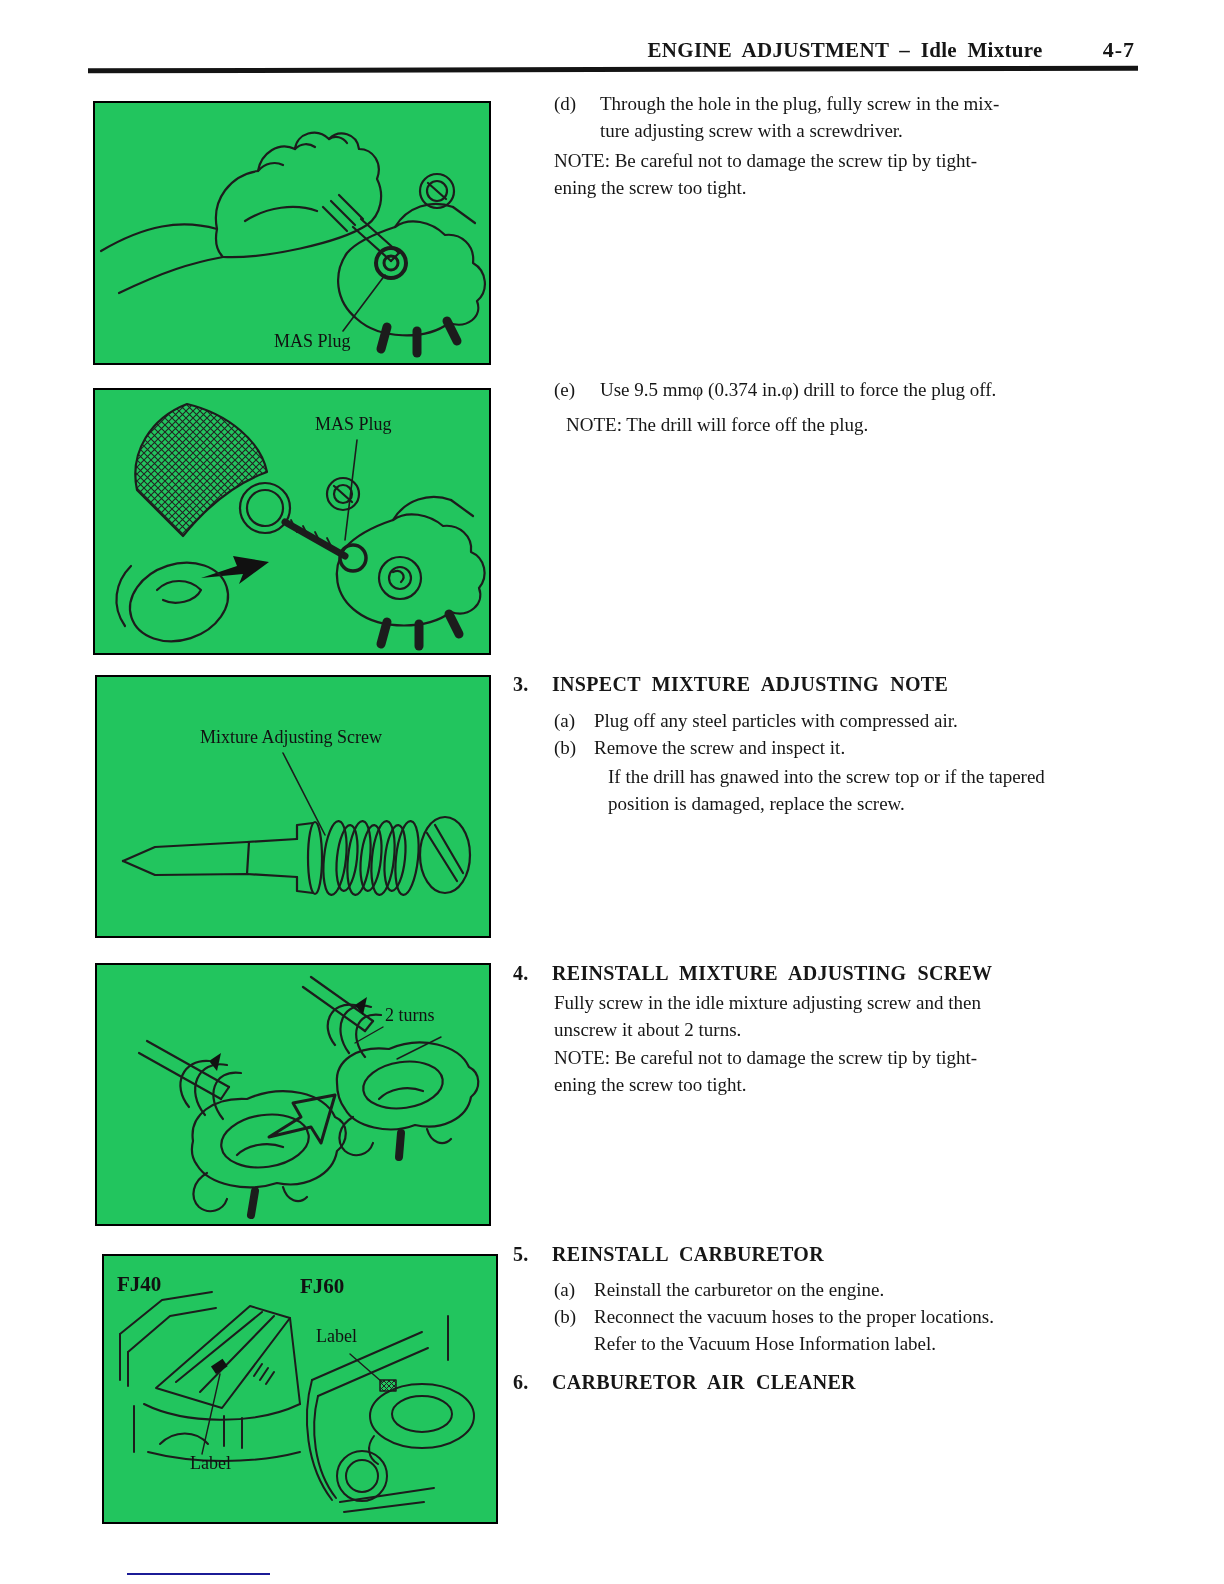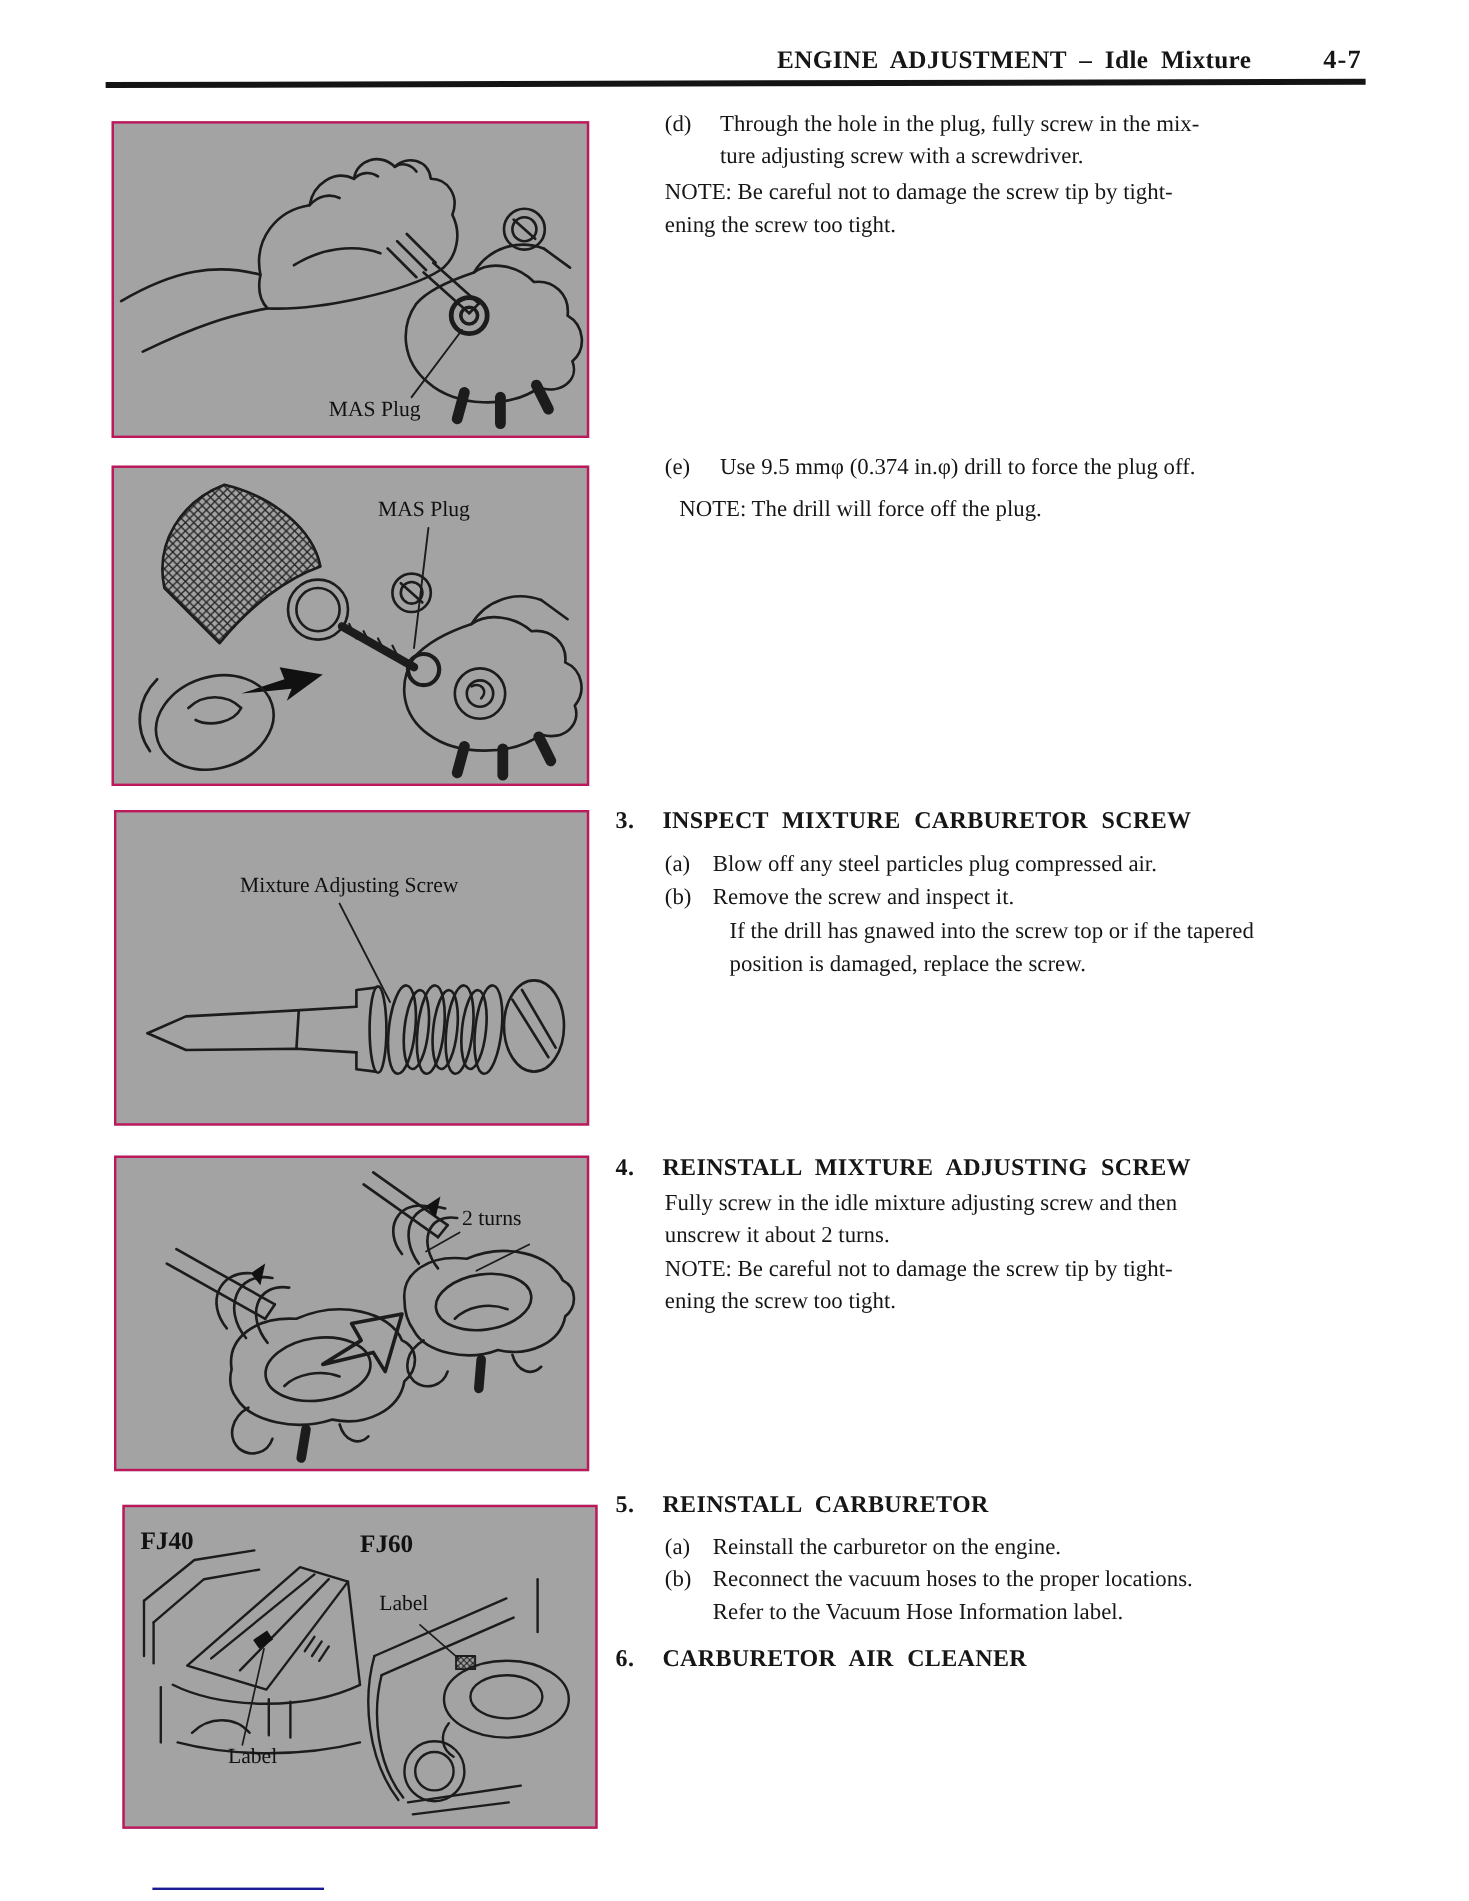--- a/index.html
+++ b/index.html
@@ -10,21 +10,21 @@
 
   
   .hdr-row { position:absolute; top:37px; left:88px; width:1047px;
              display:flex; justify-content:flex-end; align-items:baseline; }
   .hdr-title { font-weight:bold; font-size:21px; letter-spacing:.3px; word-spacing:5px; }
   .hdr-page  { font-weight:bold; font-size:22px; margin-left:60px; letter-spacing:1px; }
   .hdr-rule  { position:absolute; top:67px; left:88px; width:1050px; height:5px;
                background:#141414; transform:rotate(-.15deg); }
 
   
-  .fig { position:absolute; border:2px solid #be185d; background:#a3a3a3; }
+  .fig { position:absolute; border:2px solid #000000; background:#22c55e; }
   #fig1 { left:93px;  top:101px;  width:394px; height:260px; }
   #fig2 { left:93px;  top:388px;  width:394px; height:263px; }
   #fig3 { left:95px;  top:675px;  width:392px; height:259px; }
   #fig4 { left:95px;  top:963px;  width:392px; height:259px; }
   #fig5 { left:102px; top:1254px; width:392px; height:266px; }
   .fig svg { position:absolute; left:0; top:0; }
   .fig-label { position:absolute; font-size:18px; color:#111; white-space:nowrap; }
   .fig-label.bold { font-weight:bold; font-size:21px; }
 
   
@@ -252,25 +252,25 @@
 ening the screw too tight.</div>
 
   <div class="step" id="step-e">
     <span class="marker">(e)</span>
     <span class="ml">Use 9.5 mmφ (0.374 in.φ) drill to force the plug off.</span>
   </div>
   <div class="note ml" id="note-e">NOTE: The drill will force off the plug.</div>
 
   <div class="sec-head" id="s3-head">
     <span class="sec-num">3.</span>
-    <span>INSPECT MIXTURE CARBURETOR SCREW</span>
+    <span>INSPECT MIXTURE ADJUSTING NOTE</span>
   </div>
   <div class="item" id="s3-a">
     <span class="imarker">(a)</span>
-    <span class="ml">Blow off any steel particles plug compressed air.</span>
+    <span class="ml">Plug off any steel particles with compressed air.</span>
   </div>
   <div class="item" id="s3-b">
     <span class="imarker">(b)</span>
     <span class="ml">Remove the screw and inspect it.</span>
   </div>
   <div class="para ml" id="s3-para">If the drill has gnawed into the screw top or if the tapered
 position is damaged, replace the screw.</div>
 
   <div class="sec-head" id="s4-head">
     <span class="sec-num">4.</span>

